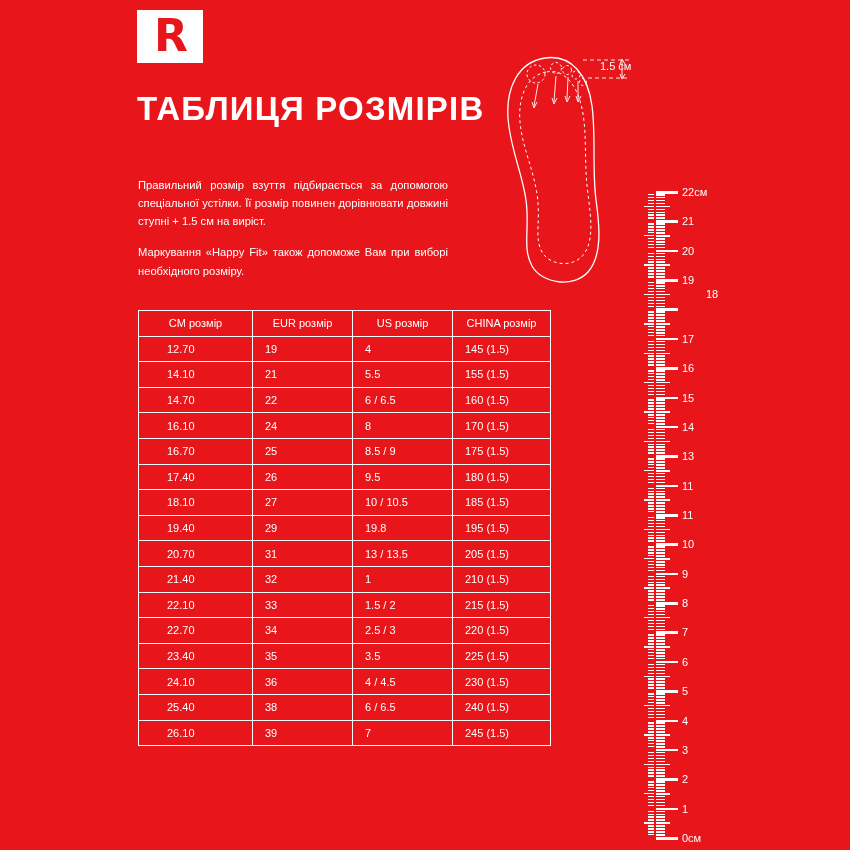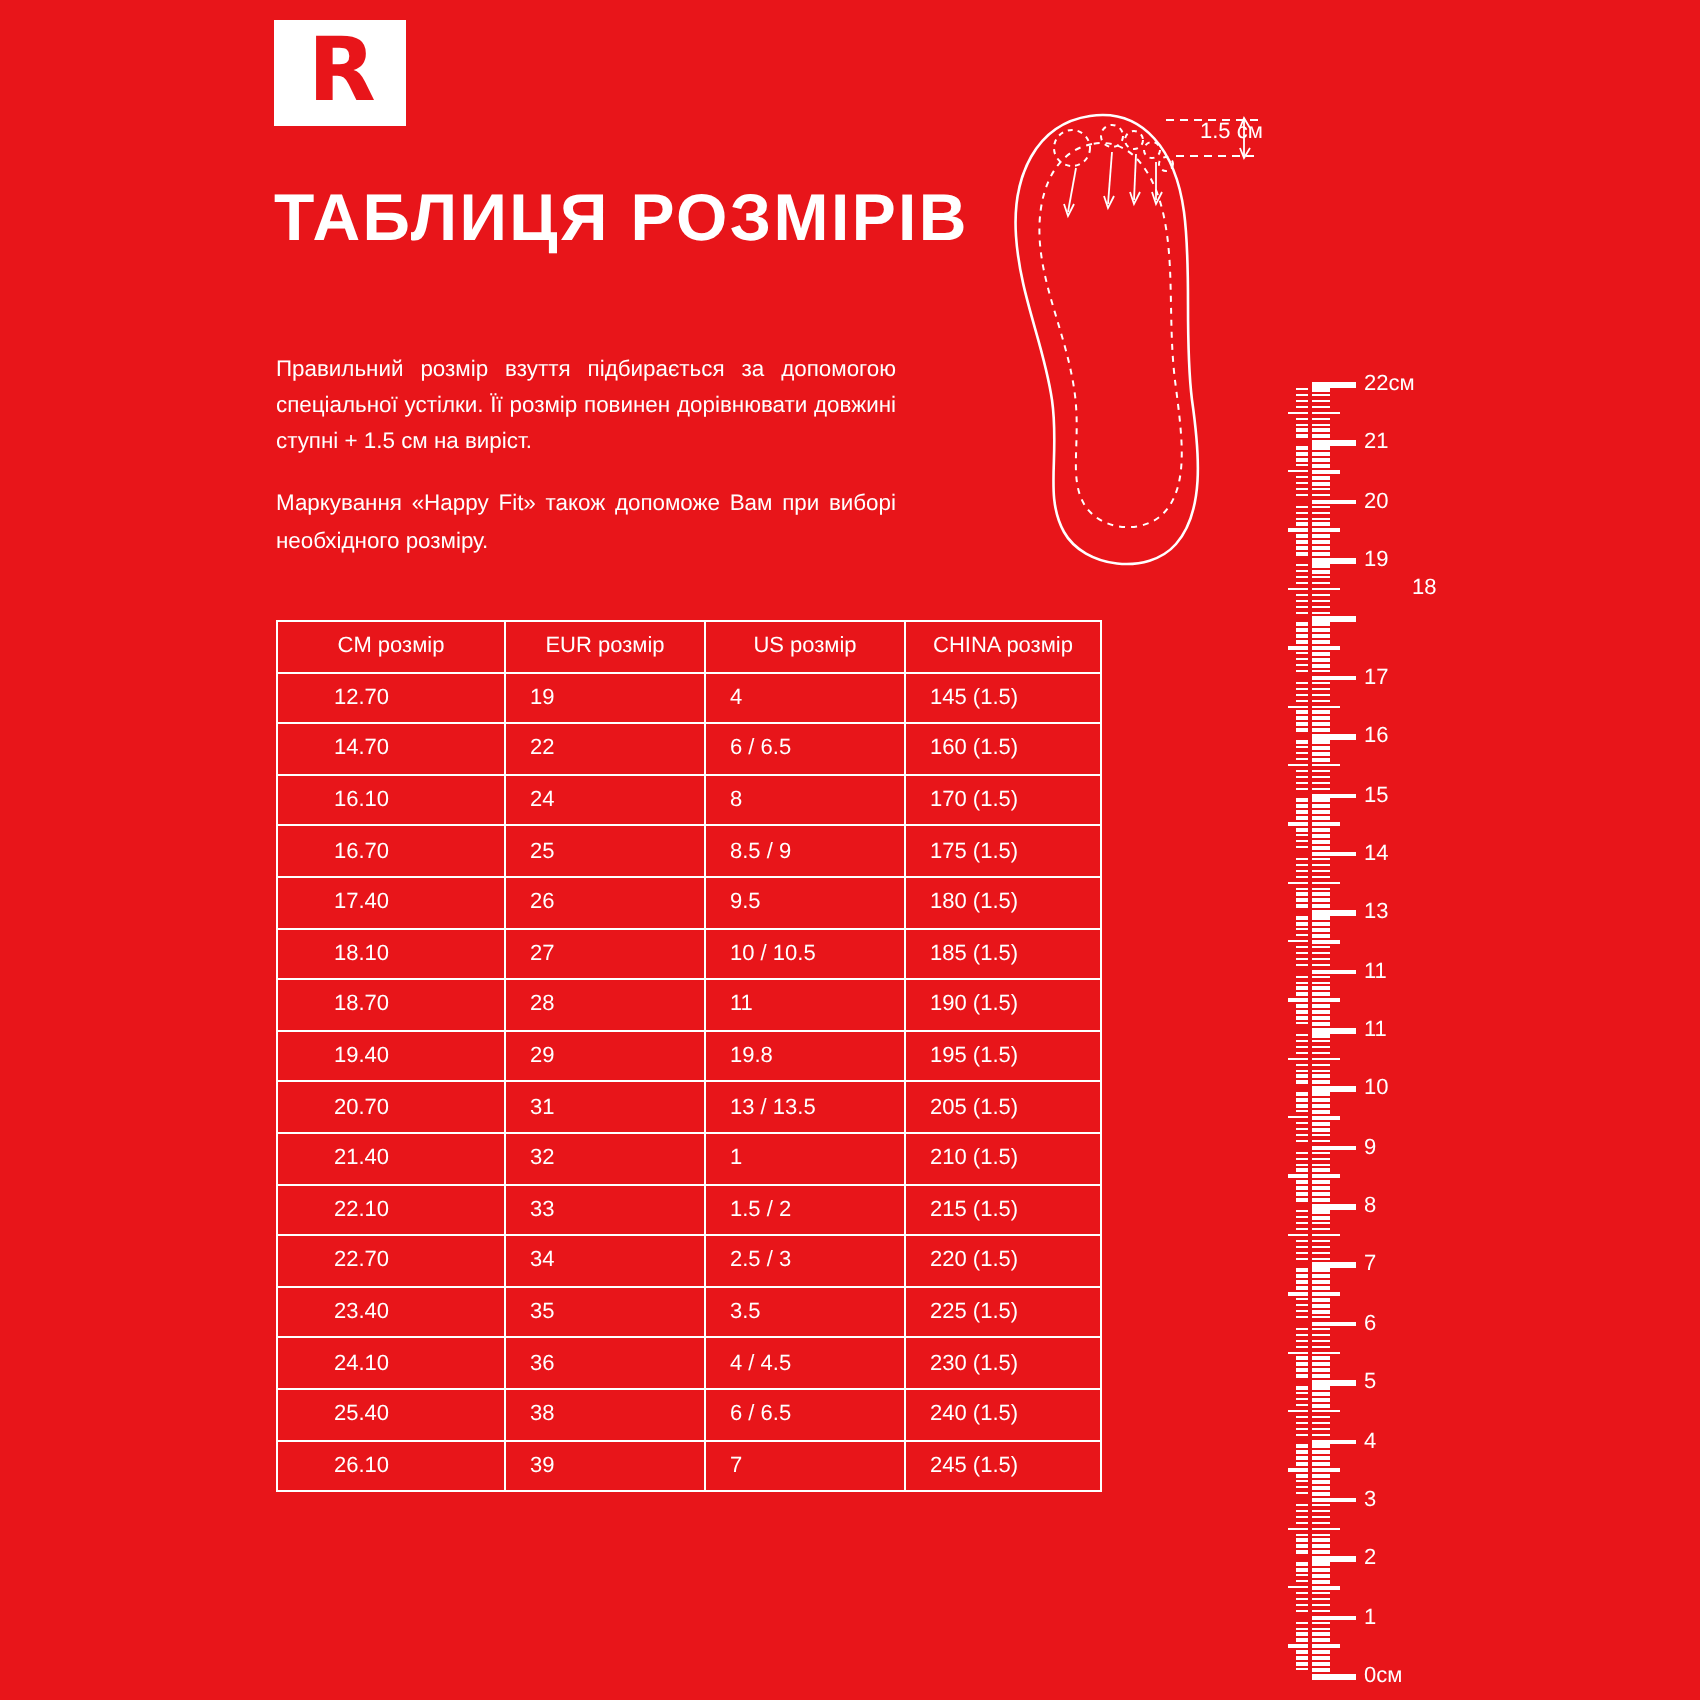--- a/index.html
+++ b/index.html
@@ -211,20 +211,26 @@
         </tr>
       </thead>
       <tbody id="size-rows">
           <tr>
             <td class="c1">12.70</td>
             <td class="c2">19</td>
             <td class="c3">4</td>
             <td class="c4">145 (1.5)</td>
           </tr>
           <tr>
+            <td class="c1">14.10</td>
+            <td class="c2">21</td>
+            <td class="c3">5.5</td>
+            <td class="c4">155 (1.5)</td>
+          </tr>
+          <tr>
             <td class="c1">14.70</td>
             <td class="c2">22</td>
             <td class="c3">6 / 6.5</td>
             <td class="c4">160 (1.5)</td>
           </tr>
           <tr>
             <td class="c1">16.10</td>
             <td class="c2">24</td>
             <td class="c3">8</td>
             <td class="c4">170 (1.5)</td>
@@ -239,26 +245,20 @@
             <td class="c1">17.40</td>
             <td class="c2">26</td>
             <td class="c3">9.5</td>
             <td class="c4">180 (1.5)</td>
           </tr>
           <tr>
             <td class="c1">18.10</td>
             <td class="c2">27</td>
             <td class="c3">10 / 10.5</td>
             <td class="c4">185 (1.5)</td>
-          </tr>
-          <tr>
-            <td class="c1">18.70</td>
-            <td class="c2">28</td>
-            <td class="c3">11</td>
-            <td class="c4">190 (1.5)</td>
           </tr>
           <tr>
             <td class="c1">19.40</td>
             <td class="c2">29</td>
             <td class="c3">19.8</td>
             <td class="c4">195 (1.5)</td>
           </tr>
           <tr>
             <td class="c1">20.70</td>
             <td class="c2">31</td>

